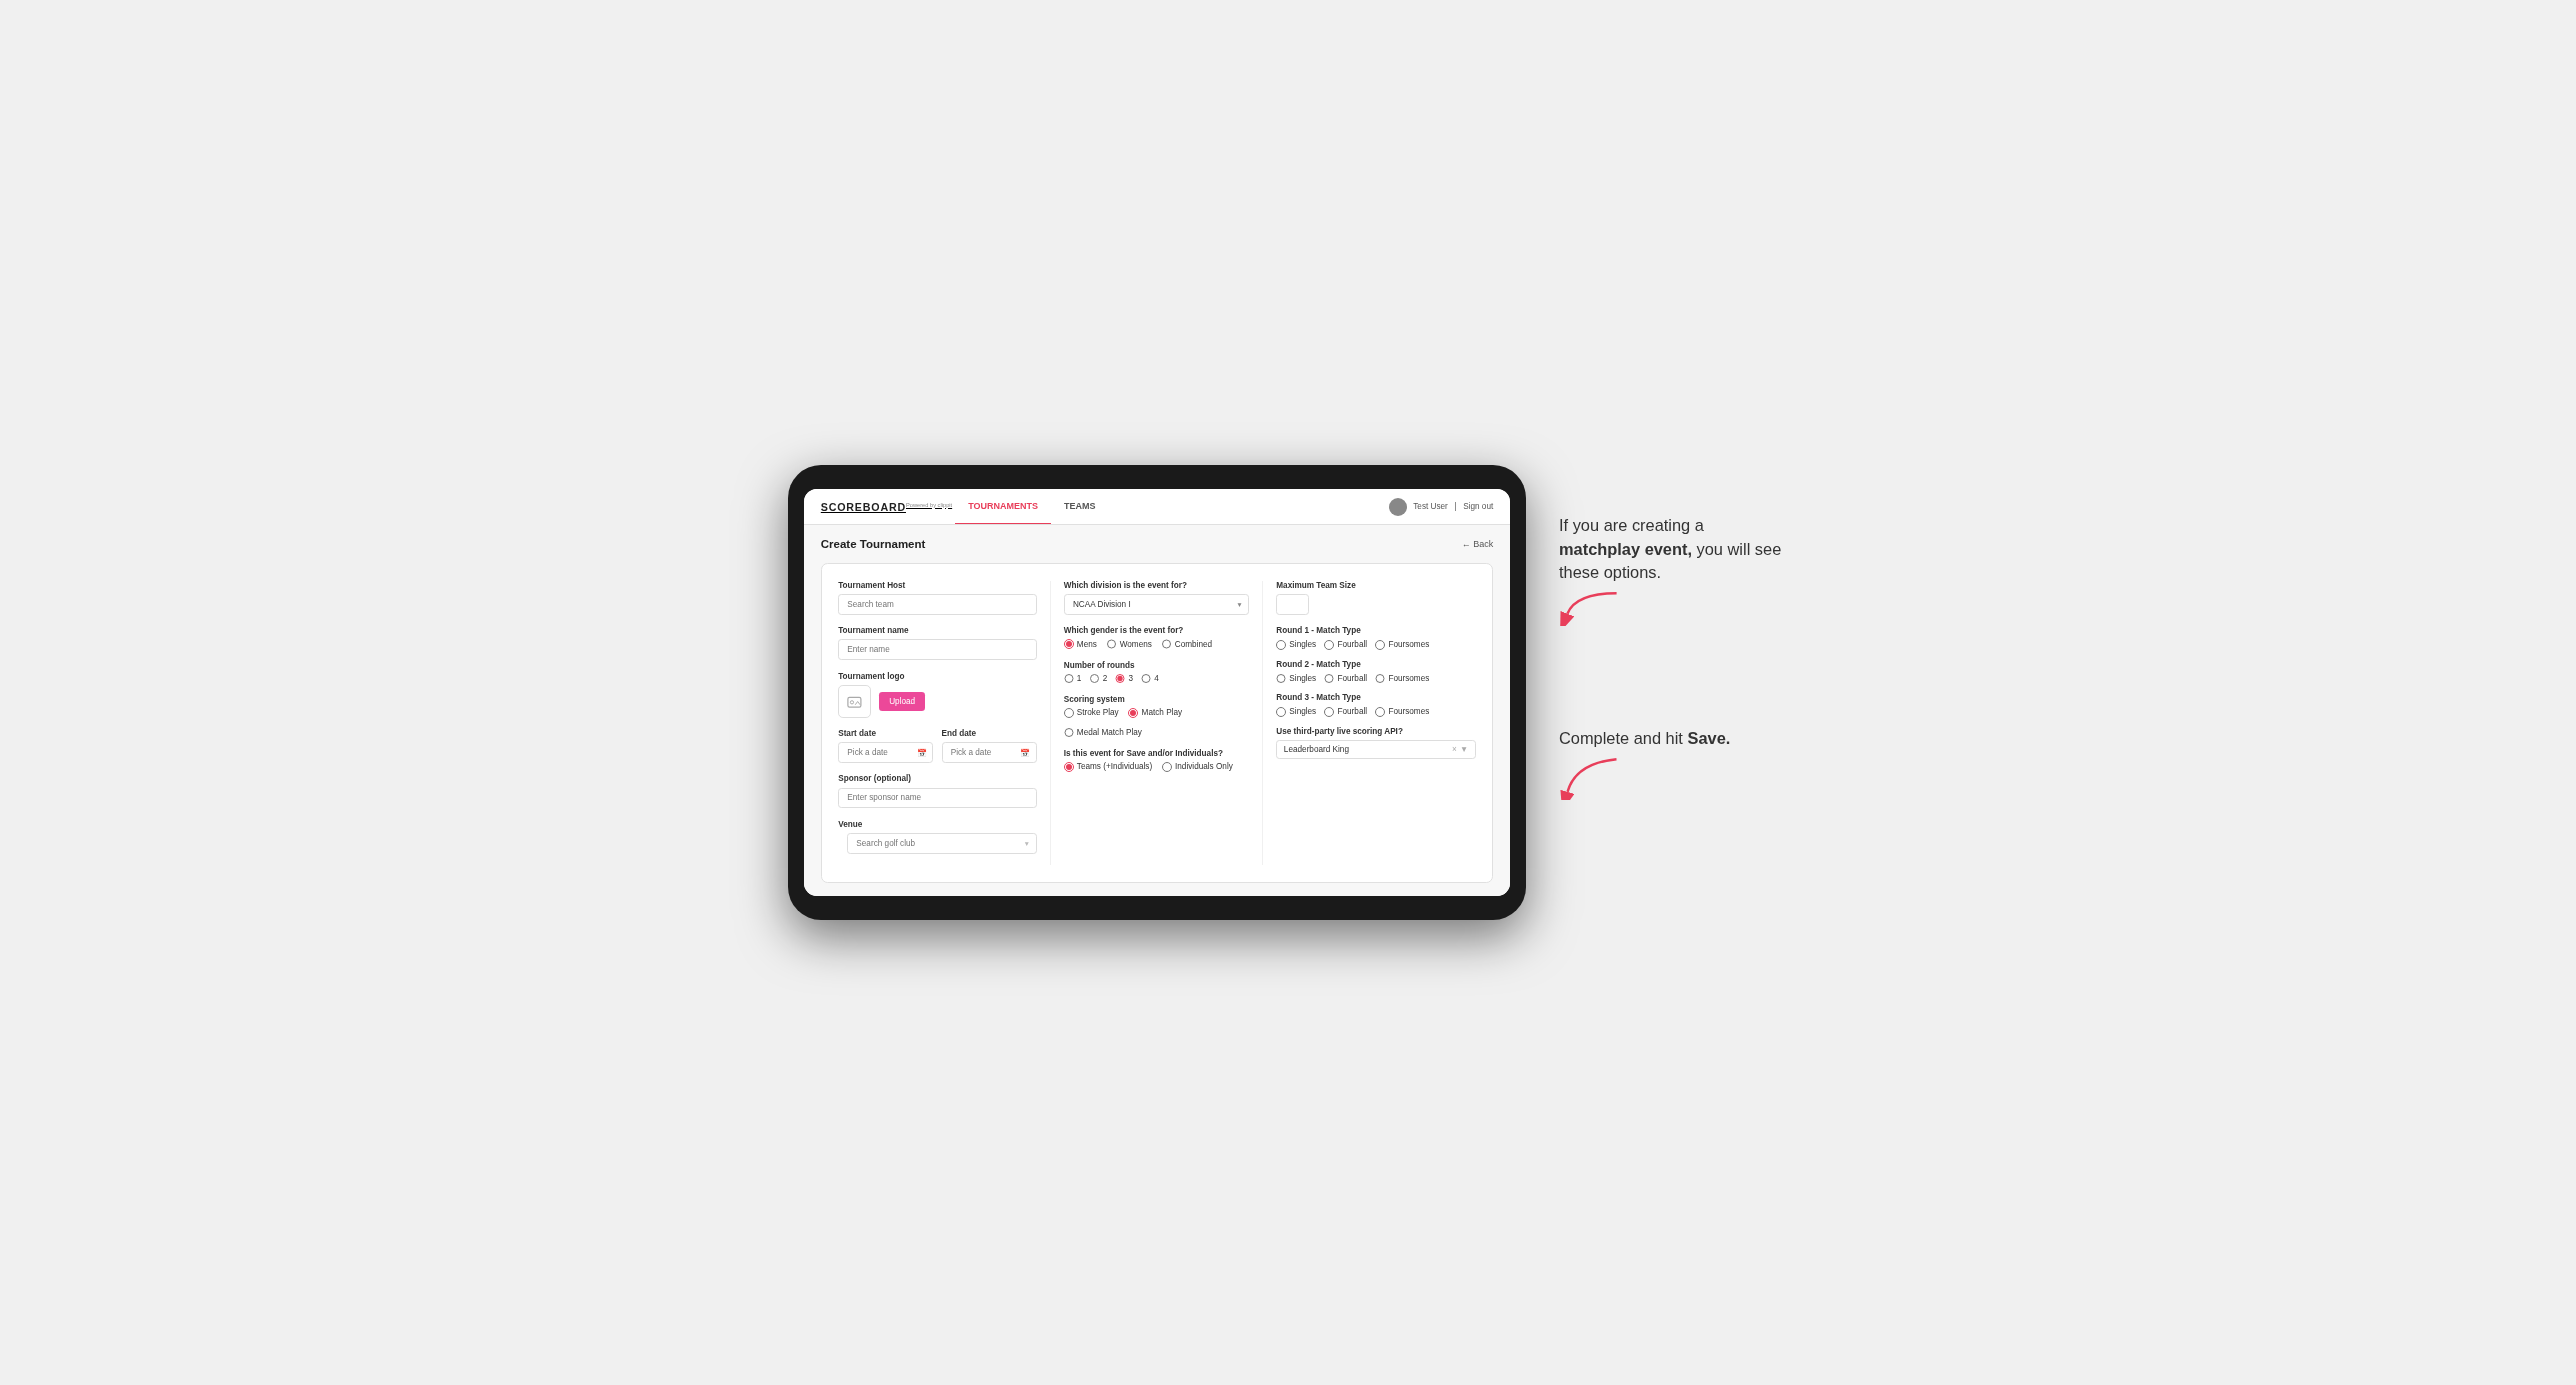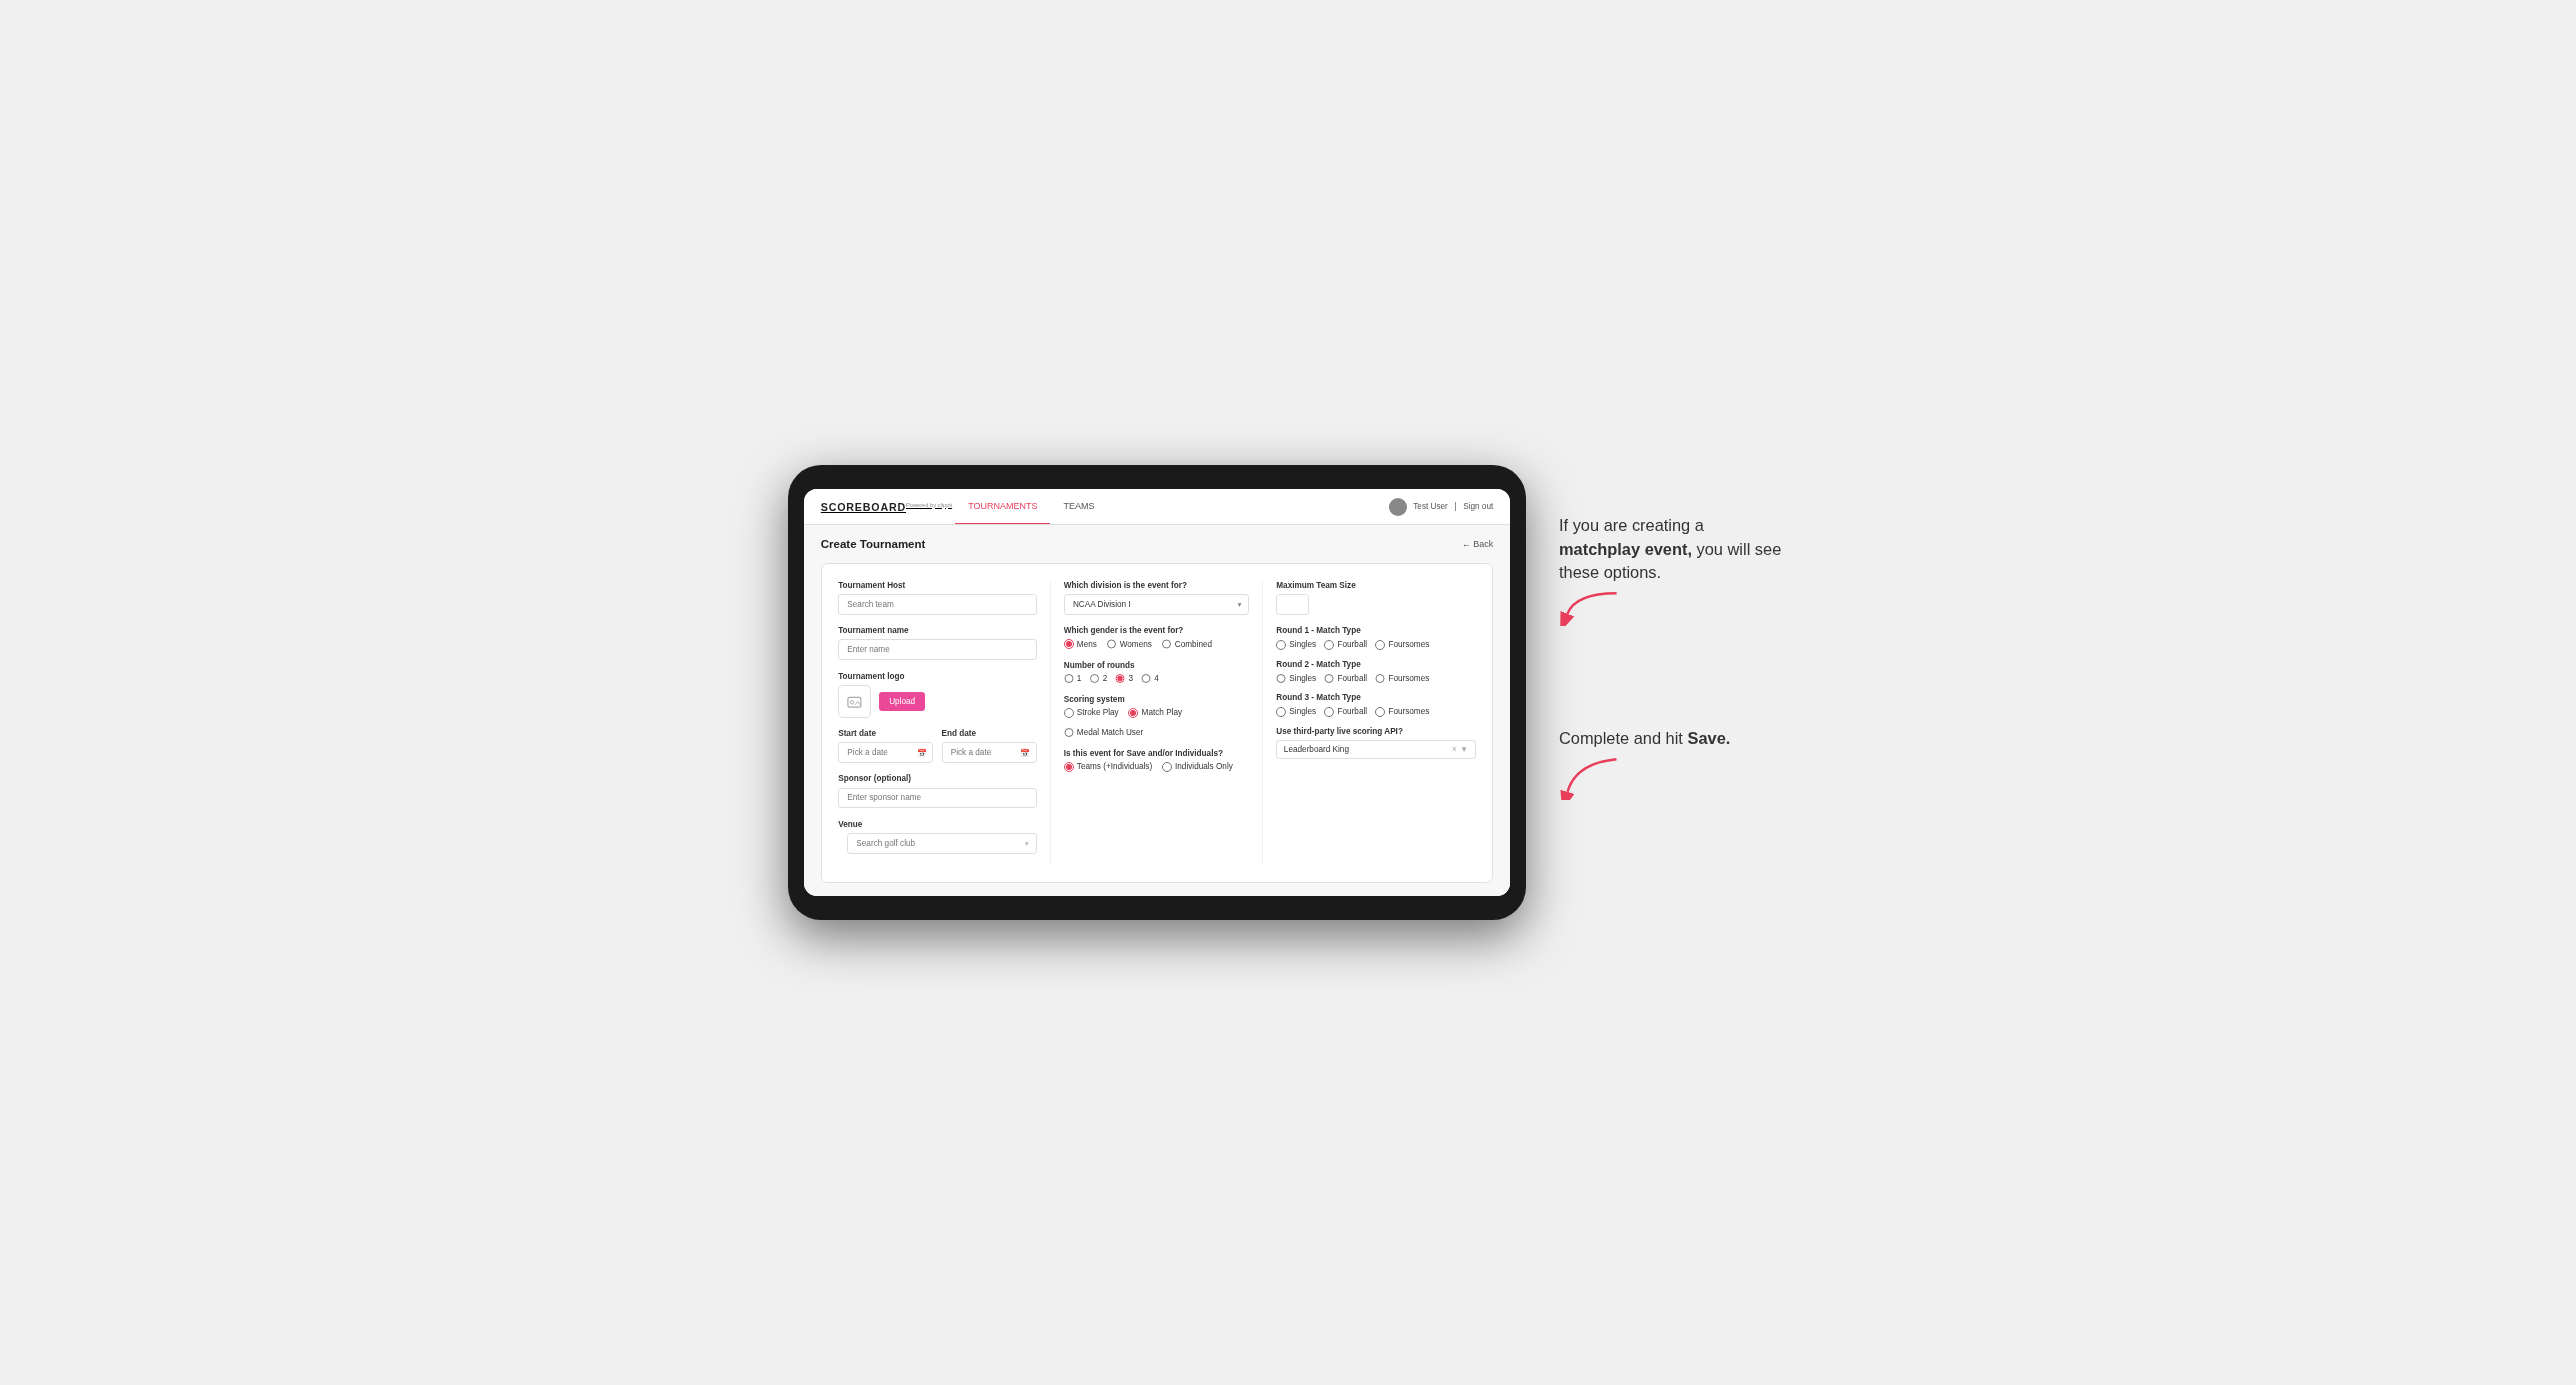--- a/index.html
+++ b/index.html
@@ -54,21 +54,21 @@
       line-height: 1.2;
     }
     .nav-tabs {
       display: flex;
       gap: 0;
       height: 100%;
     }
     .nav-tab {
       padding: 0 13px;
       font-size: 9px;
-      font-weight: 400;
+      font-weight: 700;
       color: #555;
       cursor: pointer;
       display: flex;
       align-items: center;
       border-bottom: 1.6px solid transparent;
       height: 100%;
       text-align: center;
     }
     .nav-tab.active {
       color: #e83e5a;
@@ -492,21 +492,21 @@
                 <label class="radio-option">
                   <input type="radio" name="scoring" style="">
                   <span>Stroke Play</span>
                 </label>
                 <label class="radio-option">
                   <input type="radio" name="scoring" checked="" style="">
                   <span>Match Play</span>
                 </label>
                 <label class="radio-option">
                   <input type="radio" name="scoring" style="">
-                  <span>Medal Match User</span>
+                  <span>Medal Match Play</span>
                 </label>
               </div>
             </div>
             <div class="form-group">
               <label class="form-label">Is this event for Save and/or Individuals?</label>
               <div class="radio-group">
                 <label class="radio-option">
                   <input type="radio" name="teams" checked="" style="">
                   <span>Teams (+Individuals)</span>
                 </label>

